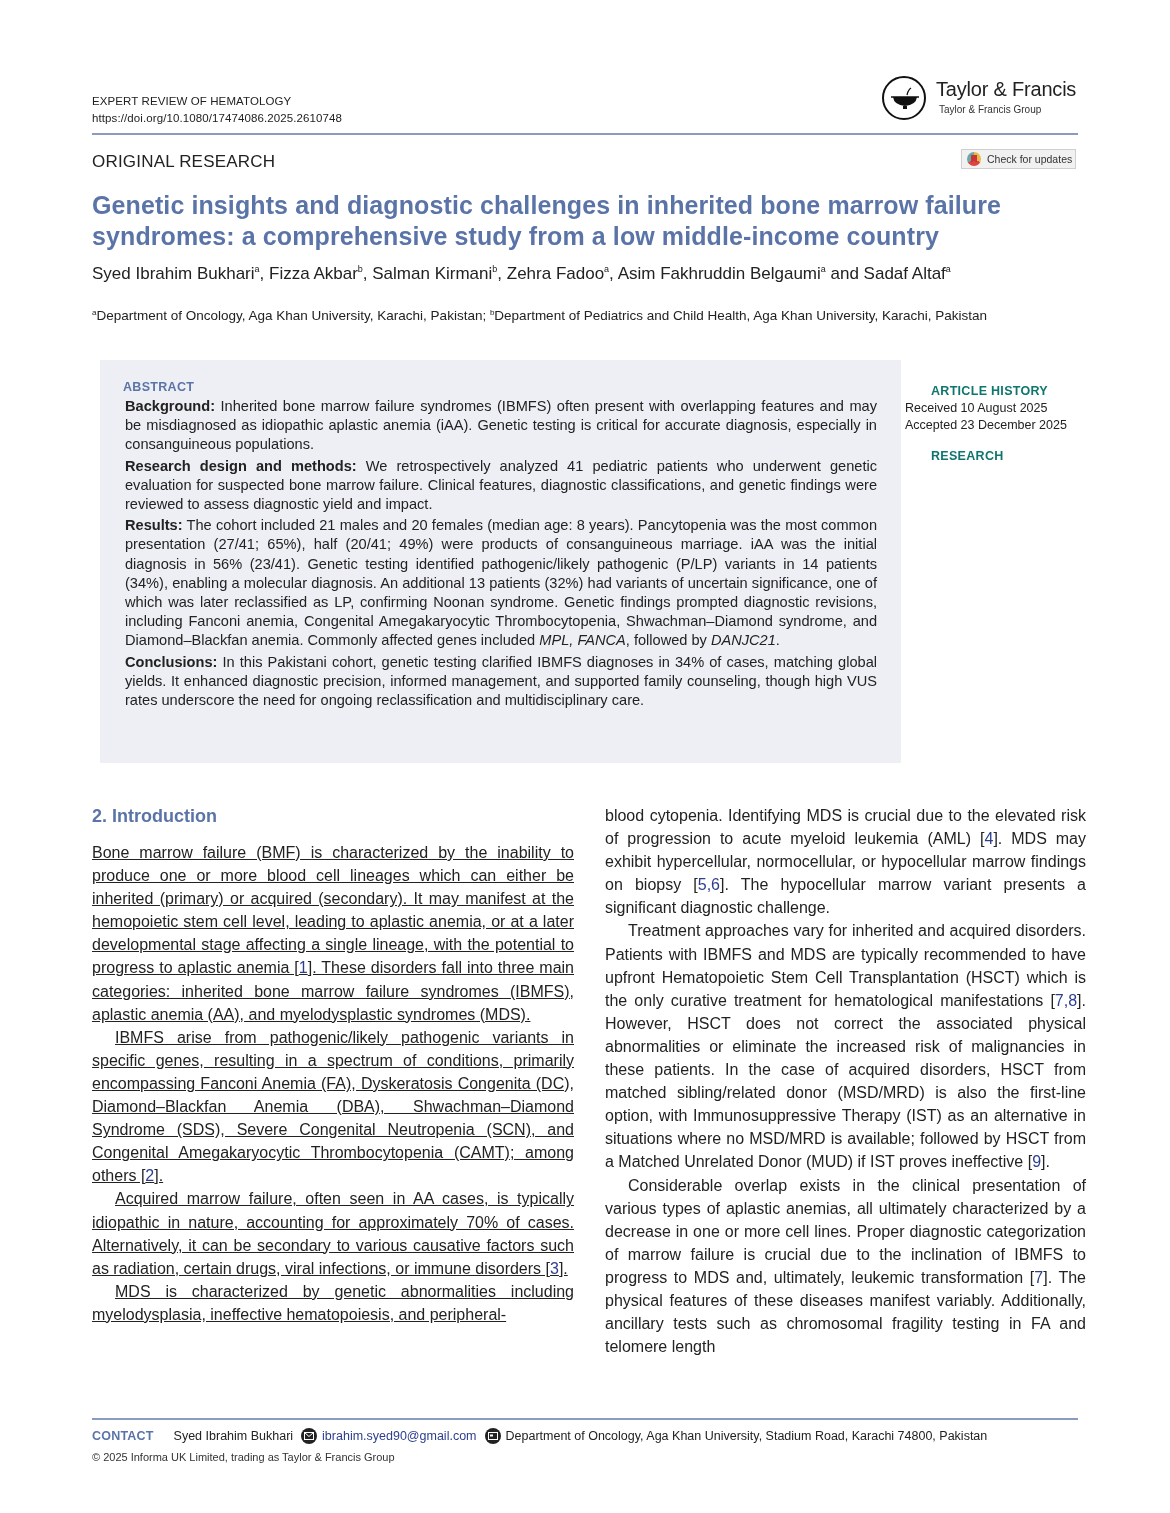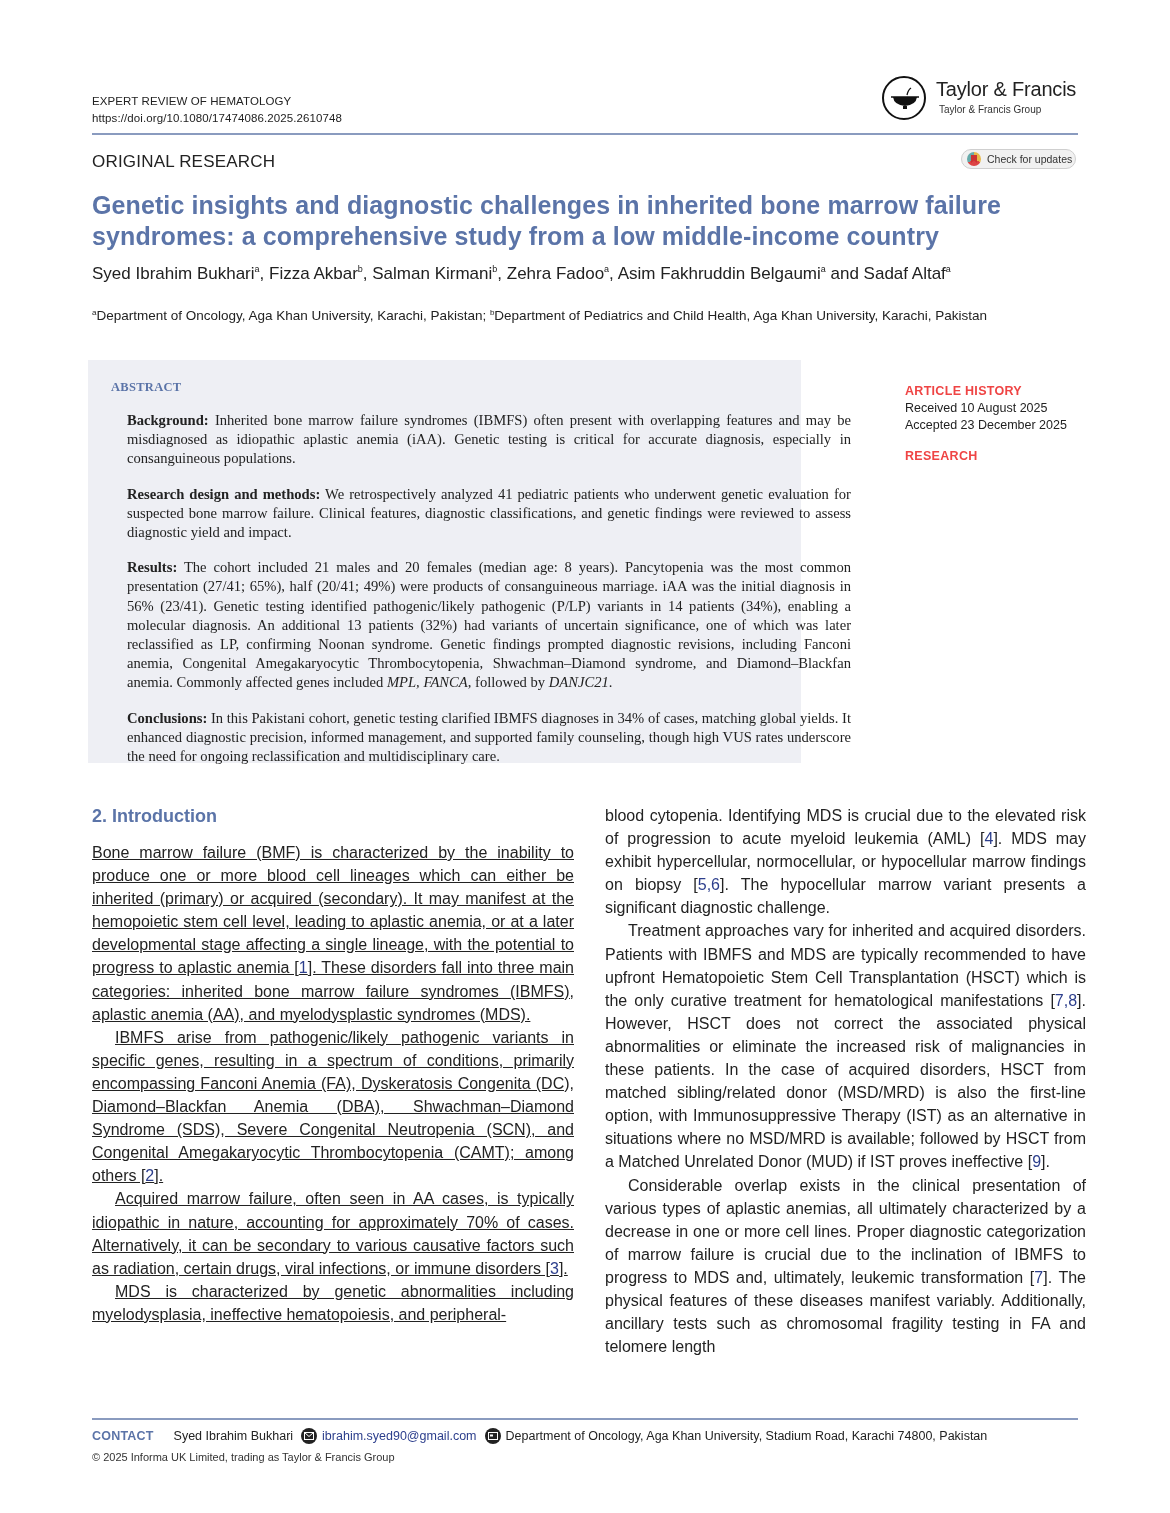--- a/index.html
+++ b/index.html
@@ -8,35 +8,35 @@
   .abs { position: absolute; }
   .journal { left: 92px; top: 93px; font-size: 11.5px; line-height: 17px; color: #222; letter-spacing: 0.1px; }
   .journal div { white-space: nowrap; }
   .tf-logo { left: 882px; top: 76px; width: 200px; height: 50px; }
   .tf-circle { position: absolute; left: 0; top: 0; width: 44px; height: 44px; border: 2px solid #111; border-radius: 50%; box-sizing: border-box; }
   .tf-circle svg { position: absolute; left: 6px; top: 8px; }
   .tf-name { position: absolute; left: 54px; top: 2px; font-size: 20px; color: #222; white-space: nowrap; letter-spacing: -0.2px; }
   .tf-group { position: absolute; left: 57px; top: 28px; font-size: 10px; color: #333; white-space: nowrap; }
   .rule-top { left: 92px; top: 133px; width: 986px; height: 2px; background: #8a9bbf; }
   .orig { left: 92px; top: 152px; font-size: 17px; color: #222; letter-spacing: 0.2px; }
-  .check { left: 961px; top: 149px; width: 115px; height: 20px; border: 1px solid #cfcfcf; background: #f1f1f1; border-radius: 10px; box-sizing: border-box; display:flex; align-items:center; font-size: 10.5px; color: #333; }
+  .check { left: 961px; top: 149px; width: 115px; height: 20px; border: 1px solid #cfcfcf; background: #f1f1f1; border-radius: 0; box-sizing: border-box; display:flex; align-items:center; font-size: 10.5px; color: #333; }
   .check .ci { width: 14px; height: 14px; border-radius: 50%; background: conic-gradient(#e8b84a 0 33%, #d44 0 66%, #6aa 0 100%); margin: 0 6px 0 5px; position: relative; }
   .check .ci::after { content:""; position:absolute; left:4px; top:3px; width:6px; height:8px; background:#c33; clip-path: polygon(0 0,100% 0,100% 100%,50% 70%,0 100%); }
   .title { left: 92px; top: 190px; width: 1000px; font-size: 25px; line-height: 31px; font-weight: bold; color: #5b74a8; letter-spacing: 0.1px; }
   .authors { left: 92px; top: 264px; font-size: 17px; color: #222; white-space: nowrap; }
   .authors sup { font-size: 9px; vertical-align: 7px; }
   .affil { left: 92px; top: 303px; width: 990px; font-size: 13.5px; line-height: 19px; color: #222; }
   .affil sup { font-size: 8px; vertical-align: 5px; }
-  .abstract-box { left: 88px; top: 360px; width: 713px; height: 403px; background: #eeeff4; font-family: Liberation Serif, serif; }
+  .abstract-box { left: 100px; top: 360px; width: 801px; height: 403px; background: #eeeff4; }
   .abstract-inner { position: absolute; left: 23px; top: 19px; width: 756px; font-size: 14.6px; line-height: 19.2px; color: #222; text-align: justify; }
   .abs-head { color: #5b74a8; font-weight: bold; font-size: 12.5px; letter-spacing: 0.3px; line-height: 16px; }
-  .abstract-inner p { margin: 16px; }
+  .abstract-inner p { margin: 2px; }
   .abstract-inner b { font-weight: bold; }
   .side { left: 905px; top: 383px; width: 180px; font-size: 12.5px; line-height: 17px; color: #222; }
-  .side-head { color: #ef4444; font-weight: bold; font-size: 12.5px; letter-spacing: 0.3px; }
+  .side-head { color: #0f766e; font-weight: bold; font-size: 12.5px; letter-spacing: 0.3px; margin-left: 26px; }
   .side-gap { height: 14px; }
   .sec-head { left: 92px; top: 806px; font-size: 18px; font-weight: bold; color: #5b74a8; }
   .col { font-size: 16px; line-height: 23.1px; color: #222; text-align: justify; }
   .col p { margin: 0; }
   .col p.ind { text-indent: 23px; }
   .col-left { left: 92px; top: 841px; width: 482px; text-decoration: underline; }
   .col-right { left: 597px; top: 804px; width: 481px; margin-left: 8px; }
   .ref { color: #2c3e8c; }
   .rule-bottom { left: 92px; top: 1418px; width: 986px; height: 2px; background: #8a9bbf; }
   .contact { left: 92px; top: 1428px; font-size: 12.5px; color: #222; white-space: nowrap; display: flex; align-items: center; }

